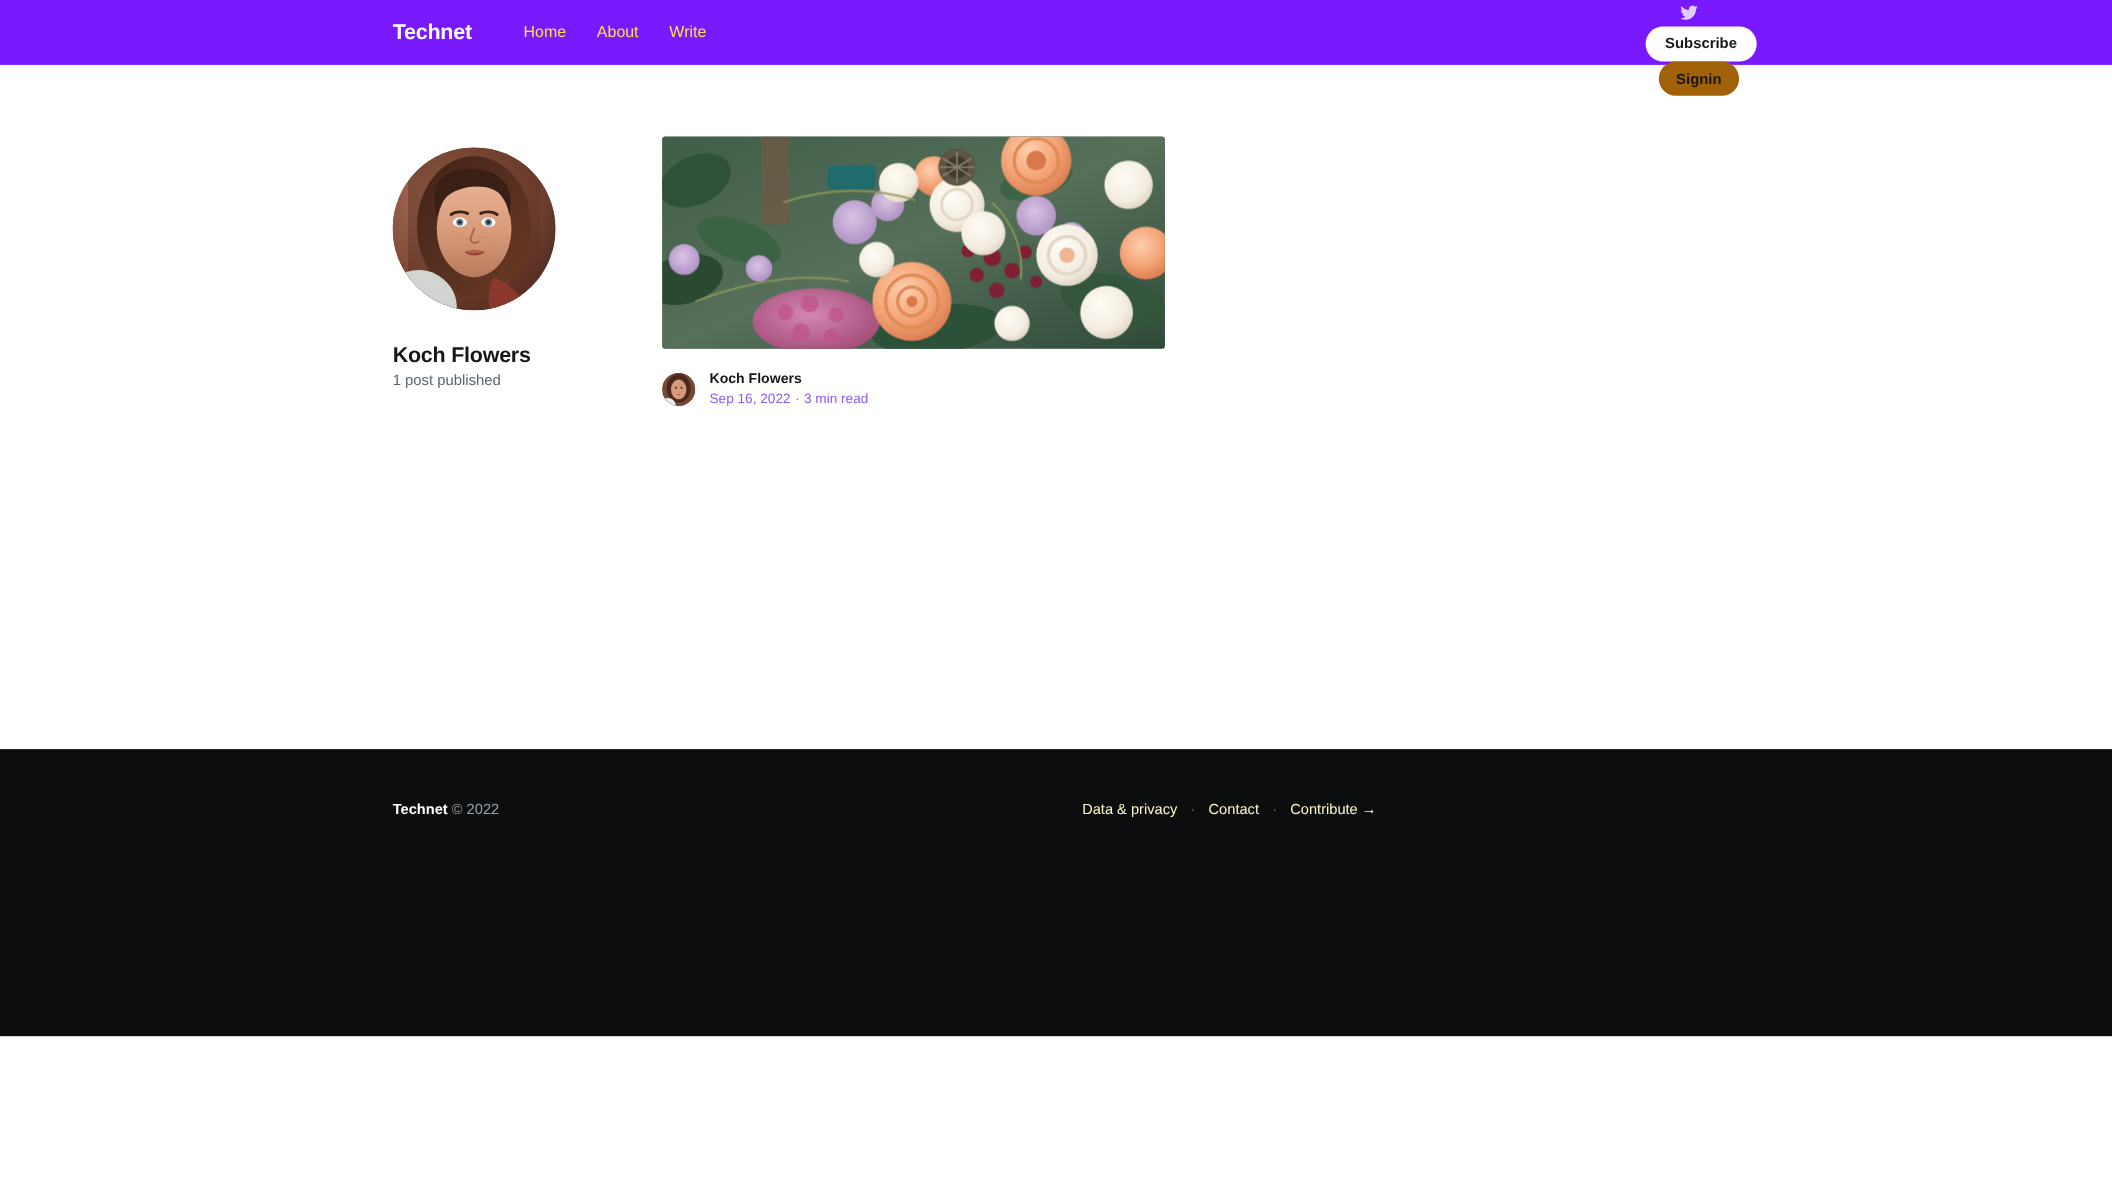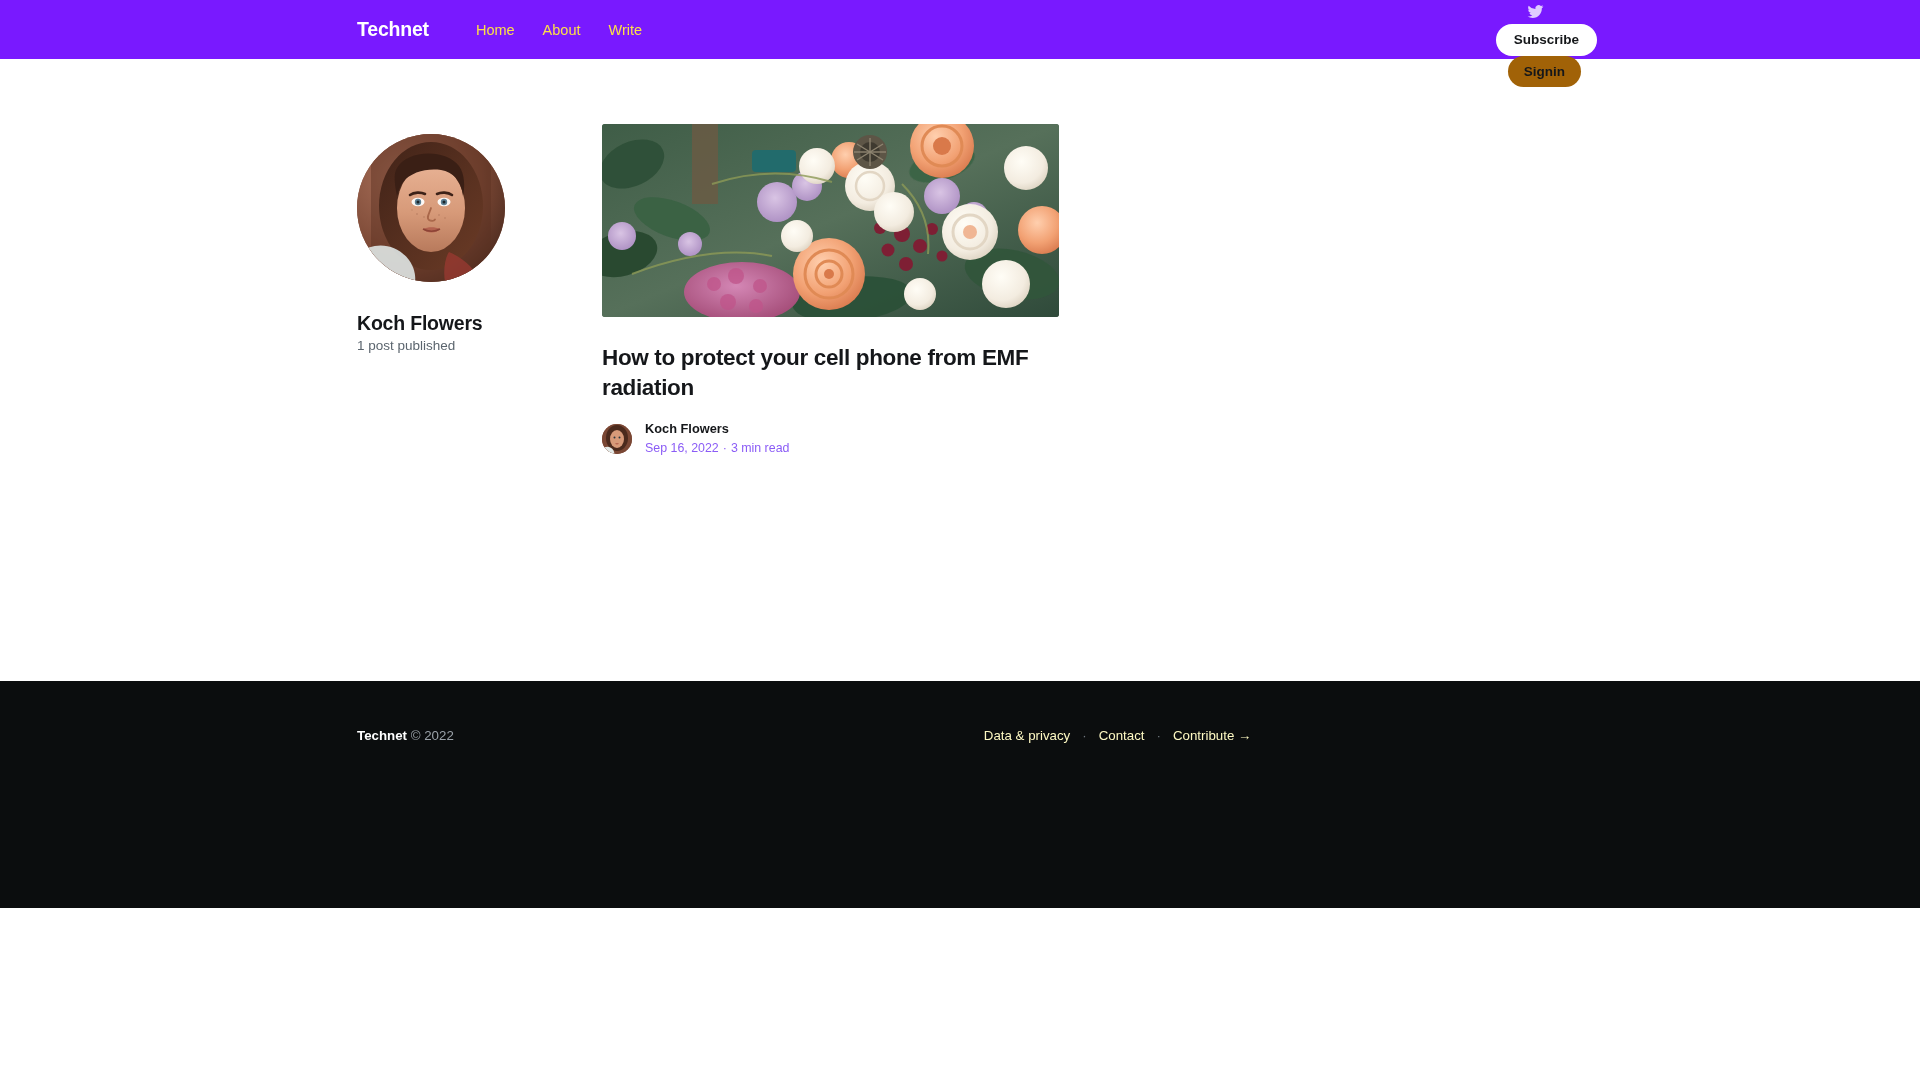--- a/index.html
+++ b/index.html
@@ -190,21 +190,21 @@
     font-size: 12.4px;
     color: #8b5cf6;
     line-height: 1.45;
     margin-top: 2px;
   }
   .meta-dot { padding: 0 4px; }
 
   
   .site-footer {
     width: 100%;
-    height: 227px;
+    height: 261px;
     background: #0b0d0e;
     padding-top: 47px;
   }
   .footer-inner {
     width: 1920px;
     padding: 0 357px;
     display: flex;
     align-items: flex-start;
   }
   .footer-left {
@@ -427,21 +427,20 @@
           </g>
 
           <g stroke="#8d9a57" stroke-width="2" fill="none" opacity="0.8">
             <path d="M110 60 Q170 40 230 58"></path>
             <path d="M30 150 Q110 120 170 132"></path>
             <path d="M300 60 Q330 90 326 130"></path>
           </g>
         </svg>
       </div>
 
-      <h2 class="post-title">How to protect your cell phone from EMF radiation</h2>
 
       <div class="post-meta">
         <div class="meta-avatar">
           <svg viewBox="0 0 30 30" preserveAspectRatio="xMidYMid slice" aria-hidden="true" style="width:100%;height:100%;display:block;">
             <rect width="30" height="30" fill="#7a4734"></rect>
             <ellipse cx="15" cy="14" rx="11" ry="13" fill="#4b2a1d"></ellipse>
             <ellipse cx="15" cy="15" rx="7" ry="9" fill="#d79a79"></ellipse>
             <circle cx="12.5" cy="13.5" r="1" fill="#2b3740"></circle>
             <circle cx="17.5" cy="13.5" r="1" fill="#2b3740"></circle>
             <path d="M13 19.5c1.3-.8 2.7-.8 4 0-.9 1.2-3.1 1.2-4 0z" fill="#b4624f"></path>

